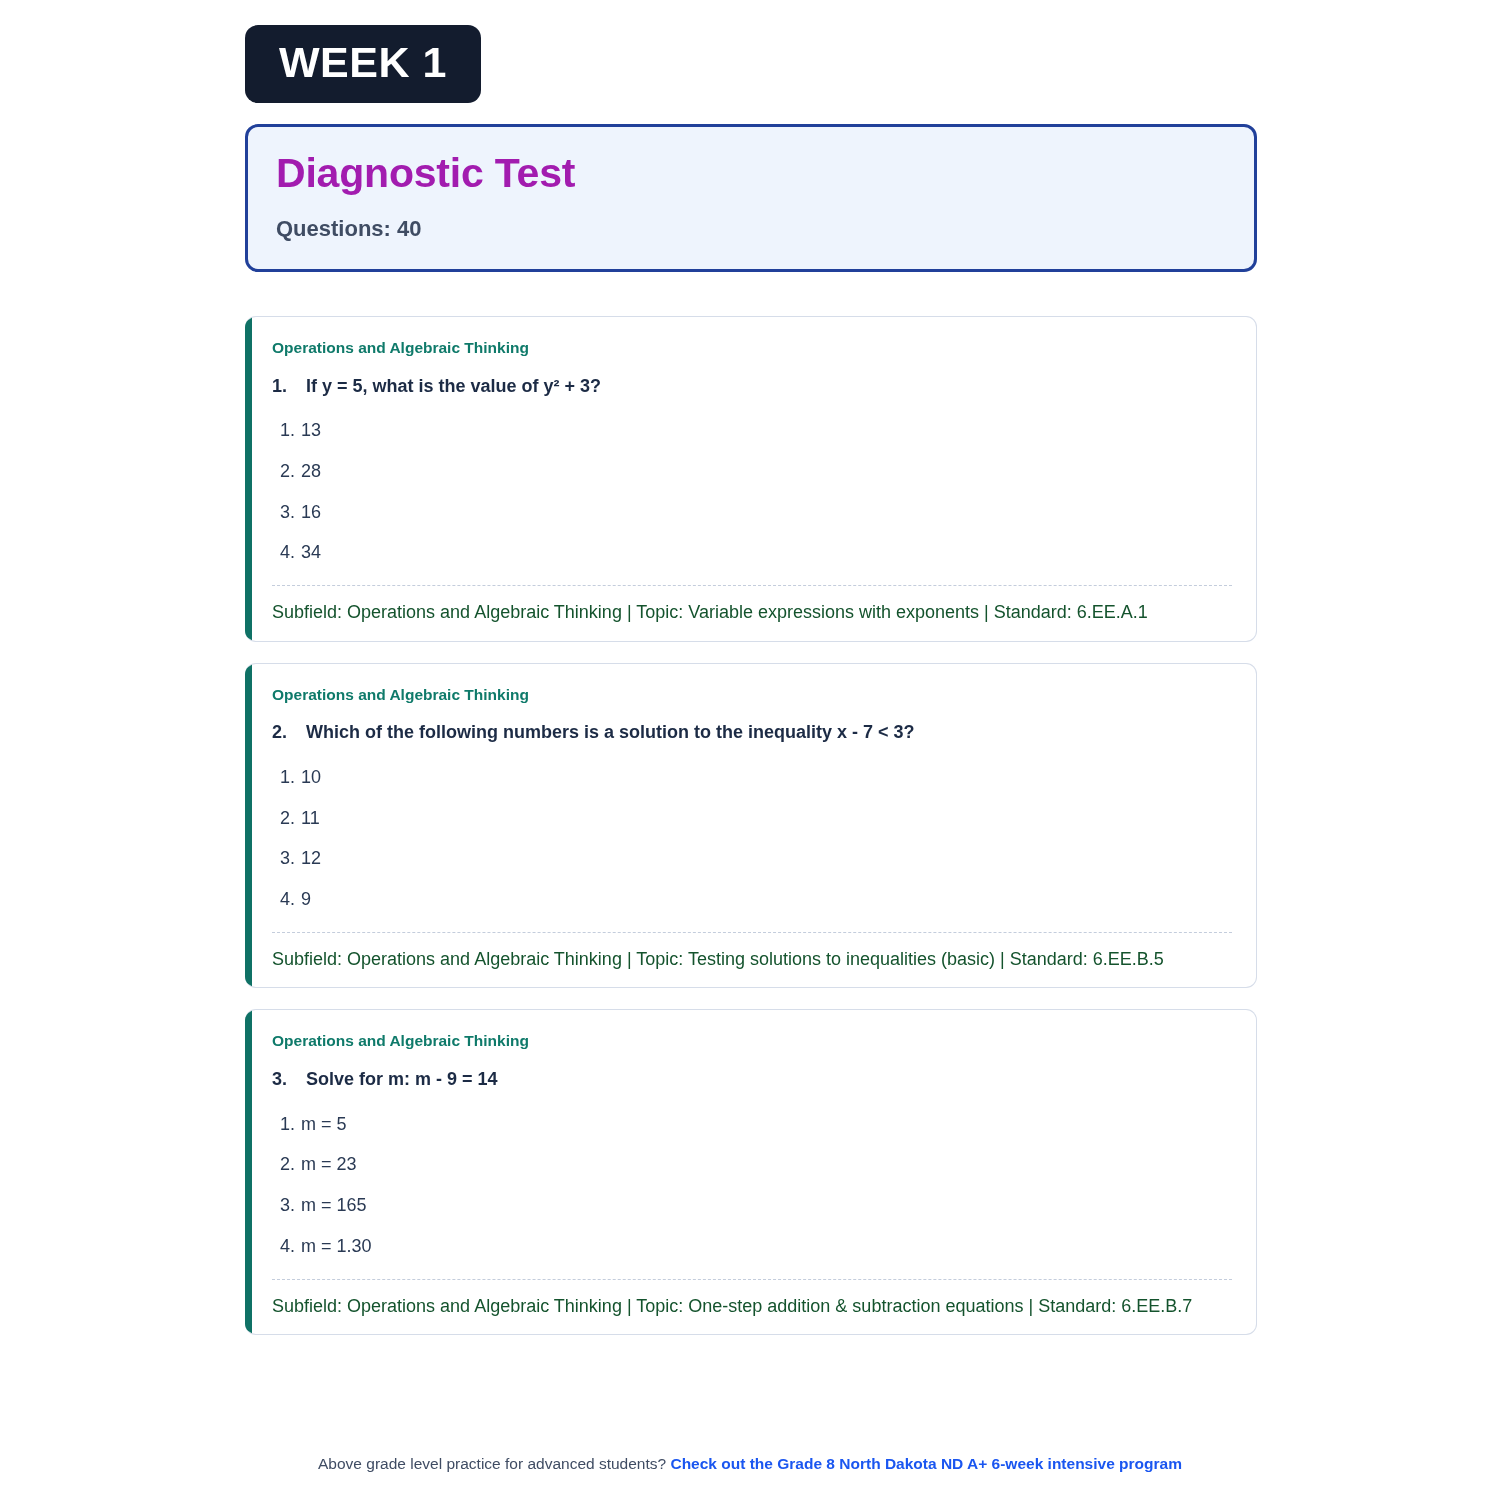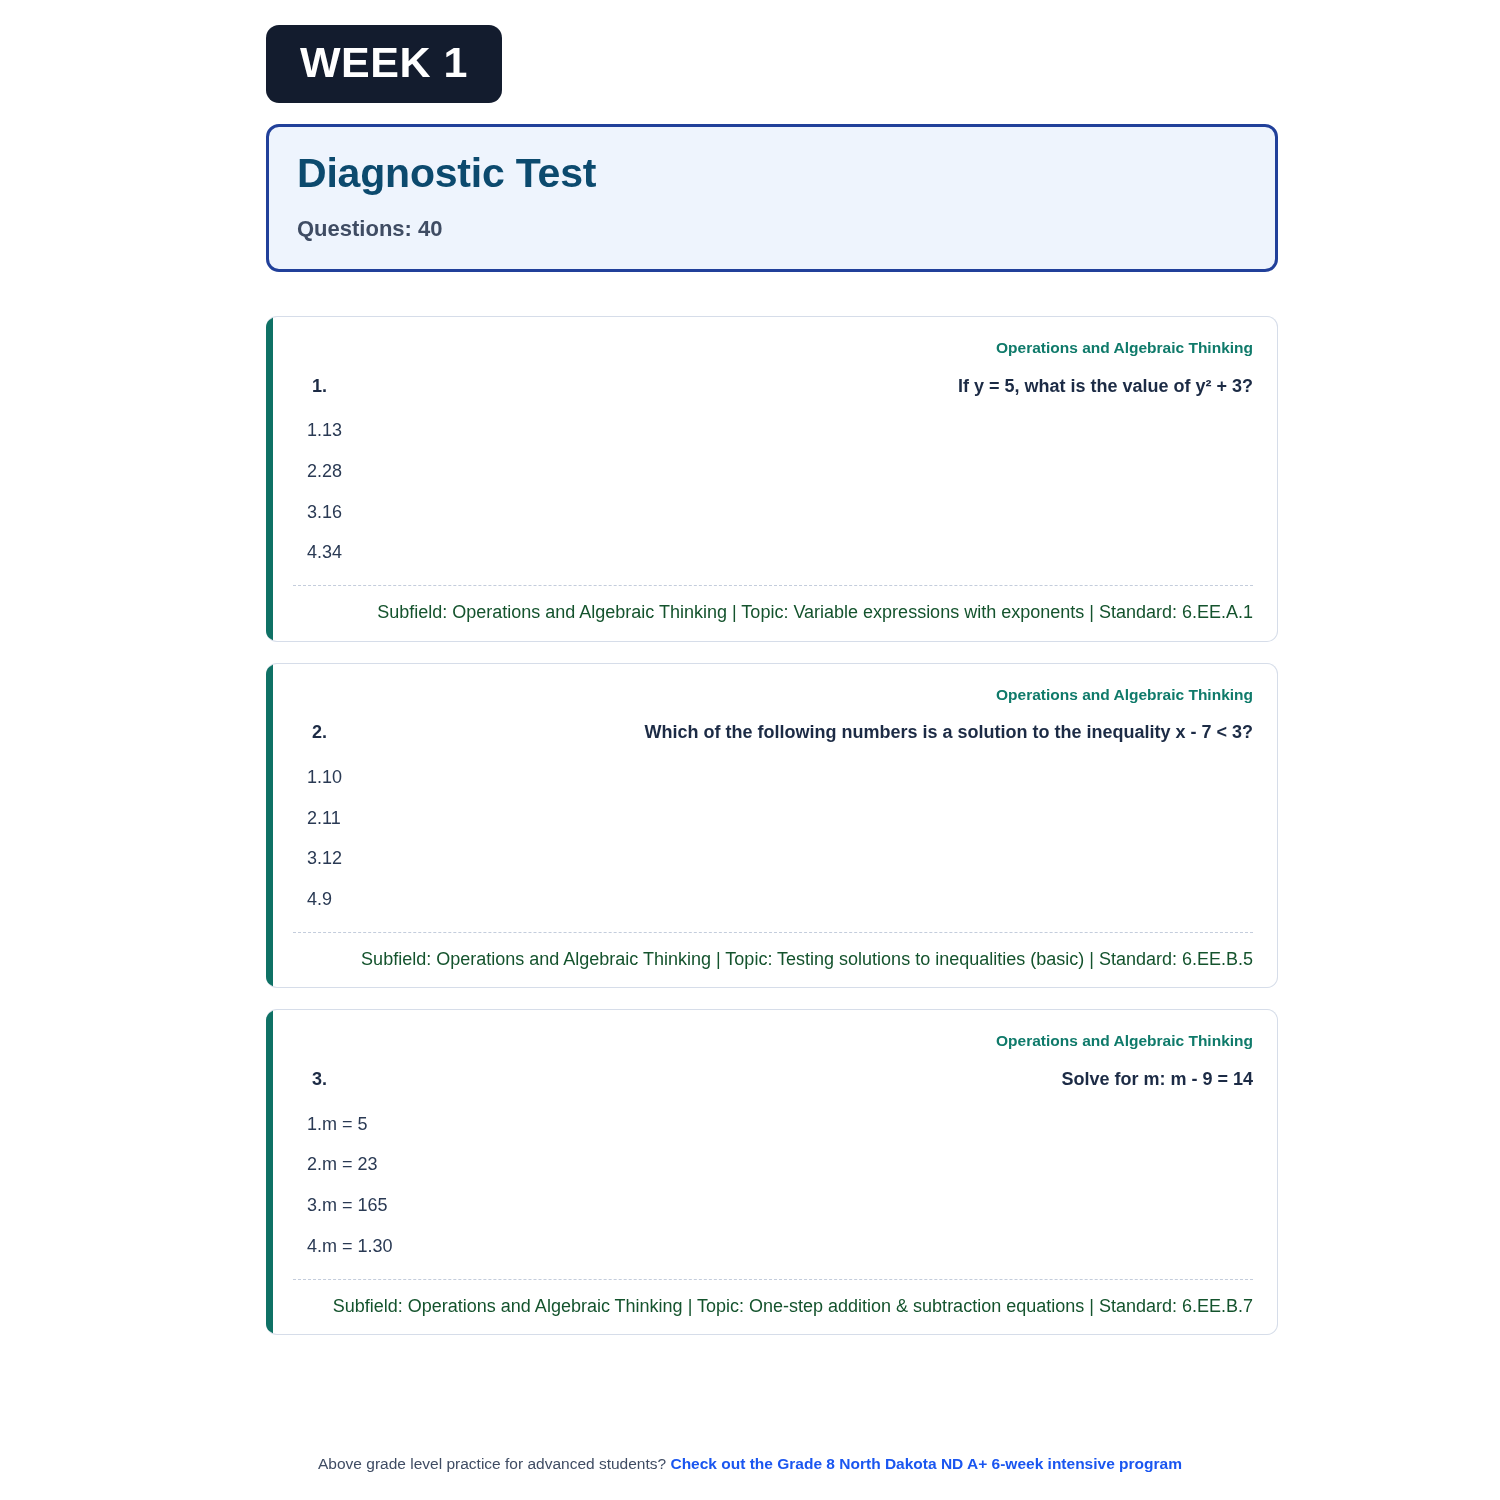--- a/index.html
+++ b/index.html
@@ -17,21 +17,20 @@
     width: 1500px;
     height: 1500px;
     background: #ffffff;
     overflow: hidden;
   }
   .content {
     position: absolute;
     left: 245px;
     top: 25px;
     width: 1012px;
-    margin-left: 21px;
   }
 
   
   .week-badge {
     display: inline-block;
     background: #131c2e;
     color: #ffffff;
     border-radius: 13px;
     padding: 16px 34px 19px 34px;
     font-size: 43px;
@@ -45,35 +44,34 @@
     margin-top: 21px;
     background: #eef4fd;
     border: 3px solid #21409a;
     border-radius: 13px;
     padding: 24px 28px 27px 28px;
   }
   .title-banner h1 {
     margin: 0;
     font-size: 41px;
     font-weight: bold;
-    color: #0c4a6e;
+    color: #a21caf;
     line-height: 1.12;
     letter-spacing: -0.2px;
   }
   .title-banner .meta {
     margin-top: 19px;
     font-size: 22px;
     font-weight: bold;
     color: #3f4c63;
   }
 
   
   .cards {
     margin-top: 44px;
-    text-align: right;
   }
   .q-card {
     position: relative;
     background: #ffffff;
     border: 1px solid #d6dde9;
     border-radius: 11px;
     border-left: none;
     margin-bottom: 21px;
     padding: 22px 24px 16px 27px;
     overflow: hidden;

